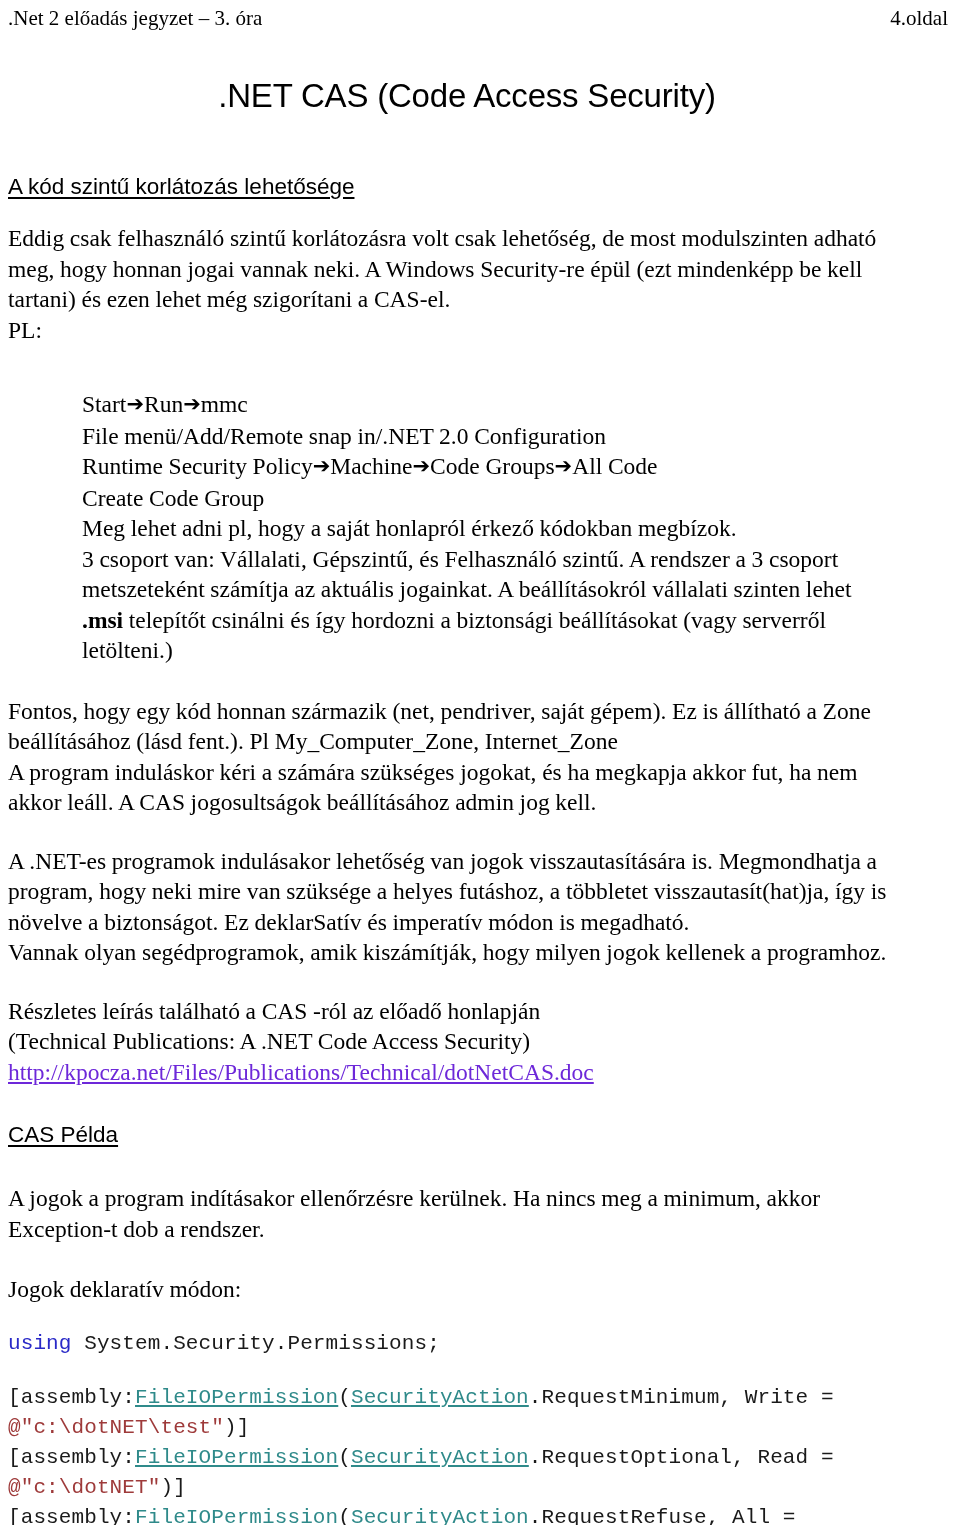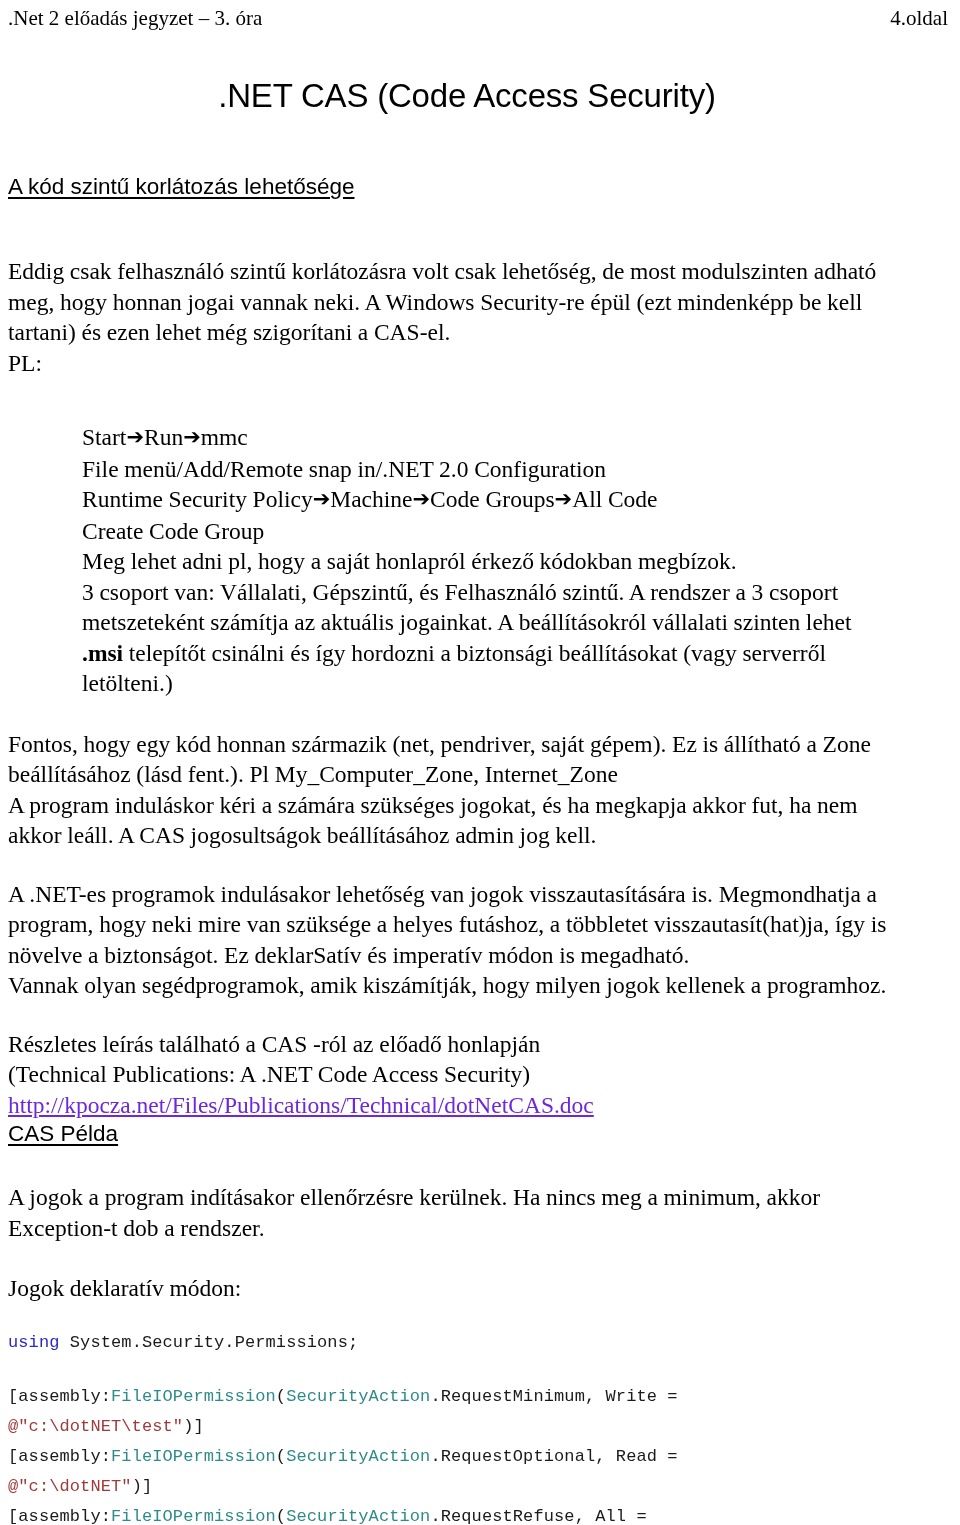--- a/index.html
+++ b/index.html
@@ -55,37 +55,37 @@
     font-weight: normal;
     font-size: 22.5px;
     line-height: 28px;
     text-decoration: underline;
     text-underline-offset: 3px;
     margin: 0;
     padding: 0;
     display: inline-block;
   }
   .sec-wrap-1 { margin-top: 57px; }
-  .sec-wrap-2 { }
+  .sec-wrap-2 { margin-top: 34px; }
 
   
   p.body {
     font-size: 23.5px;
     line-height: 30.5px;
     margin: 0;
     padding: 0;
     text-align: left;
     word-spacing: -0.2px;
   }
   .gap-24 { height: 24px; }
   .gap-28 { height: 28px; }
   .gap-30 { height: 30px; }
   .gap-34 { height: 34px; }
 
-  .para-intro { margin-top: 55px; }
+  .para-intro { margin-top: 22px; }
 
   
   .indent {
     margin-left: 74px;
     margin-top: 44px;
   }
   .arrow {
     font-family: "DejaVu Sans", sans-serif;
     font-size: 21px;
     font-weight: bold;
@@ -100,30 +100,30 @@
     color: #6d28d9;
     text-decoration: underline;
     text-underline-offset: 2px;
     font-size: 23.5px;
     line-height: 30.5px;
   }
 
   
   pre.code {
     font-family: "Liberation Mono", "DejaVu Sans Mono", monospace;
-    font-size: 17px;
+    font-size: 21px;
     line-height: 30px;
     margin: 0;
     padding: 0;
     white-space: pre-wrap;
     color: #1a1a1a;
     letter-spacing: 0.1px;
   }
   .tok-kw  { color: #2929c7; }
-  .tok-typ { color: #2f8a8a; }
+  .tok-typ { color: #2f8a8a; text-decoration: underline; }
   .tok-str { color: #9e3a3a; }
   .tok-pln { color: #1a1a1a; }
 </style>
 </head>
 <body>
 
 <div class="page">
 
   <div class="runhead">
     <span class="left">.Net 2 előadás jegyzet – 3. óra</span>

